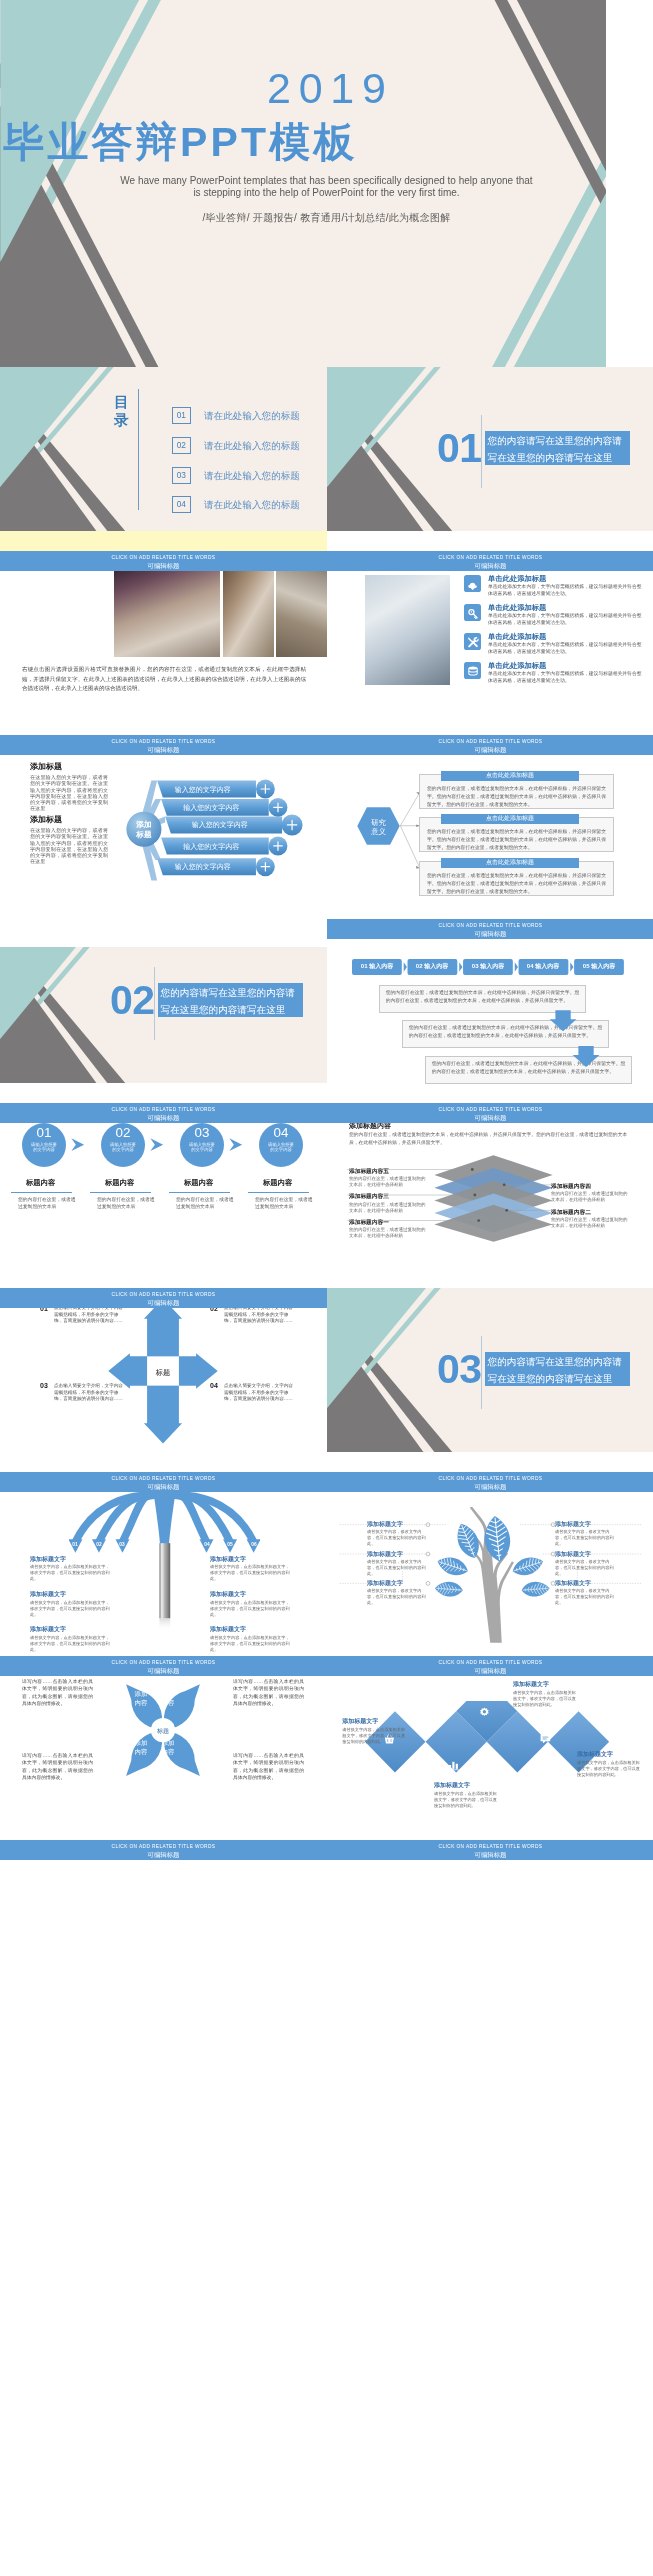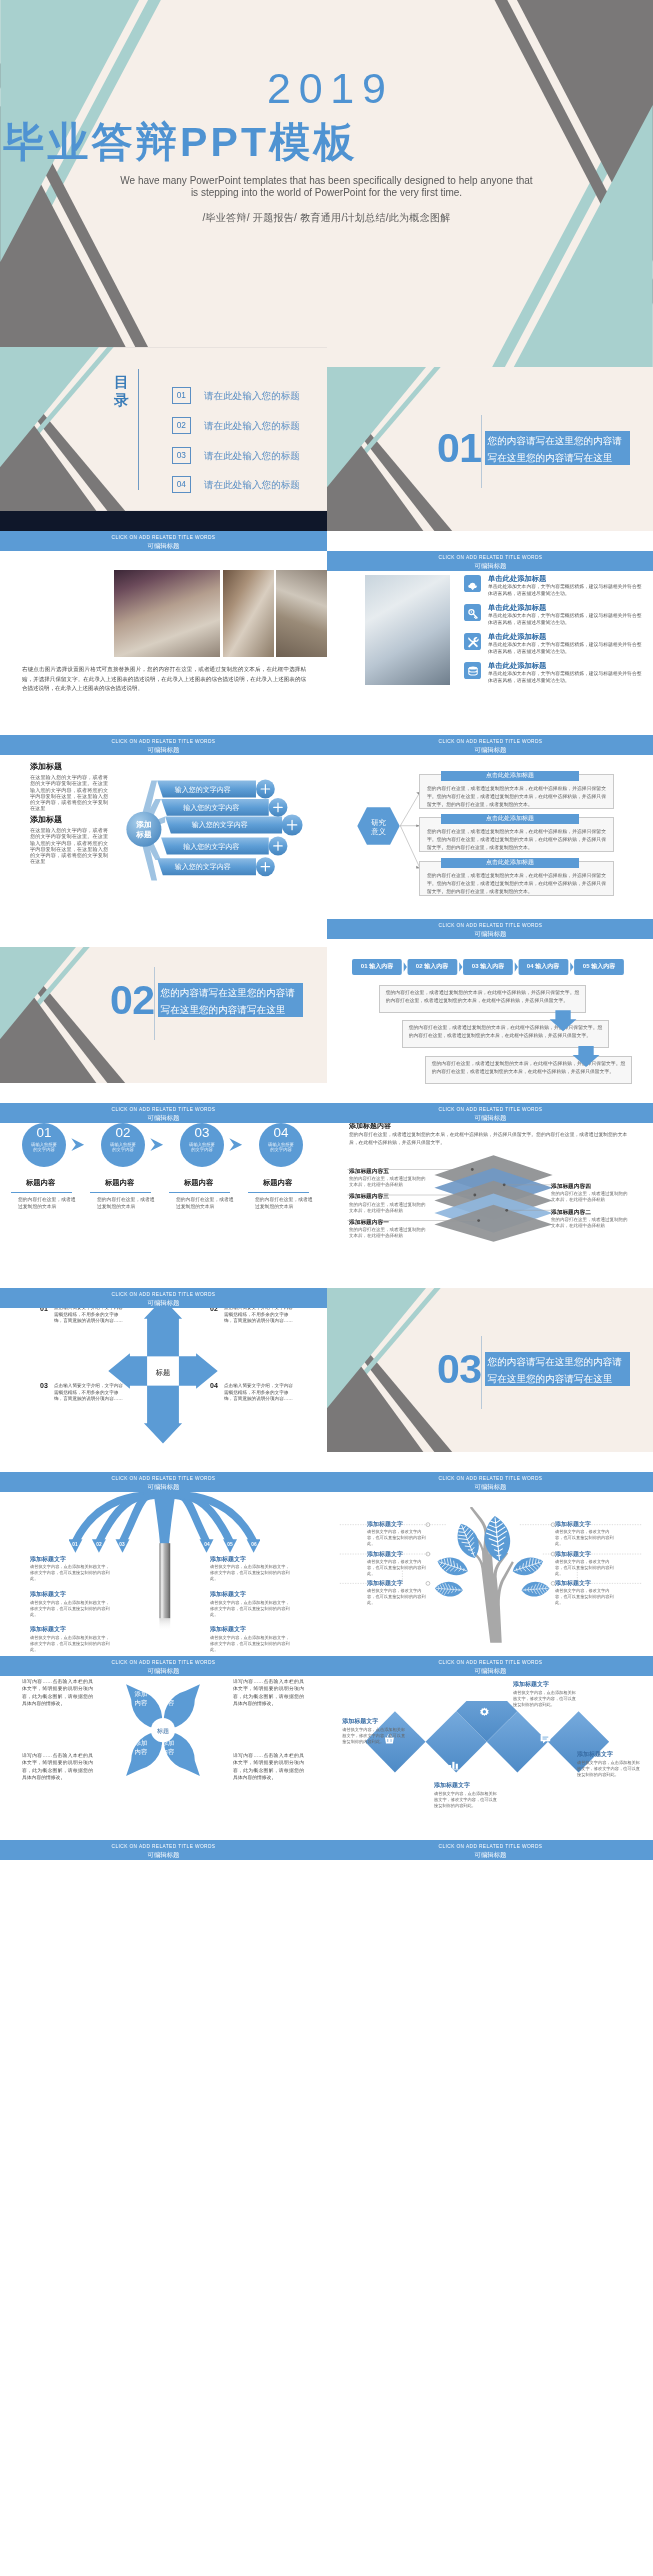--- a/index.html
+++ b/index.html
@@ -3,21 +3,21 @@
 <meta charset="utf-8">
 <title>毕业答辩PPT模板</title>
 <style>
 html,body{margin:0;padding:0;background:#ffffff;}
 body{width:653px;font-family:"Liberation Sans",sans-serif;}
 #page{position:relative;width:653px;height:2576px;overflow:hidden;background:#fff;}
 .sl{position:absolute;overflow:hidden;background:#fff;}
 .abs{position:absolute;}
 svg{display:block;}
 
-.cover{left:0;top:0;width:653px;height:367px;}
+.cover{left:0;top:0;width:606px;height:367px;}
 .cover .cv-year{position:absolute;left:0;top:67px;width:653px;text-align:center;font-size:43px;color:#4f93d2;letter-spacing:7.7px;text-indent:7.7px;line-height:1;}
 .cover .cv-title{position:absolute;left:0;top:121px;width:653px;text-align:left;font-size:41px;color:#4f93d2;font-weight:bold;line-height:1.05;letter-spacing:3.2px;text-indent:3.2px;}
 .cover .cv-sub{position:absolute;left:0;top:175px;width:653px;text-align:center;font-size:10px;color:#5a5a5a;line-height:12px;}
 .cover .cv-tags{position:absolute;left:0;top:211px;width:653px;text-align:center;font-size:10px;color:#5a5a5a;letter-spacing:0.3px;}
 
 .bar{position:absolute;left:0;width:327px;height:20.4px;background:#5b9bd5;color:#fff;text-align:center;}
 .bar .b1{font-size:4.8px;letter-spacing:0.4px;padding-top:3.8px;line-height:5.7px;}
 .bar .b2{font-size:6.4px;padding-top:1.3px;line-height:7.7px;}
 
 .t{position:absolute;}
@@ -35,25 +35,25 @@
     <polygon points="1095.4,576.0 795.8,0.0 775.8,0.0 1075.4,576.0" fill="#7a7878"></polygon>
     <polygon points="-86.4,0.0 213.1,576.0 -500.0,576.0 -500.0,0.0" fill="#7a7878"></polygon>
     <polygon points="1110.4,576.0 810.9,0.0 1524.0,0.0 1524.0,576.0" fill="#7a7878"></polygon>
     <polygon points="0.0,0.0 218.0,0.0 0.0,411.3" fill="#a8d0ce"></polygon>
     <polygon points="1024.0,576.0 806.0,576.0 1024.0,164.7" fill="#a8d0ce"></polygon>
   </svg>
   <div class="cv-year">2019</div>
   <div class="cv-title">毕业答辩PPT模板</div>
   <div class="cv-sub">
     <div>We have many PowerPoint templates that has been specifically designed to help anyone that</div>
-    <div>is stepping into the world of PowerPoint for the very first time.</div>
+    <div>is stepping into the help of PowerPoint for the very first time.</div>
   </div>
   <div class="cv-tags">/毕业答辩/  开题报告/  教育通用/计划总结/此为概念图解</div>
 </div>
-<div class="sl" style="left:0px;top:347px;width:327px;height:184px;background:#0f172a;overflow:visible;z-index:40">
+<div class="sl" style="left:0px;top:367px;width:327px;height:184px;background:#fef9c3;overflow:visible;z-index:40">
 <svg class="abs" style="left:0;top:0" width="327" height="164" viewBox="0 0 512 256.6">
         <rect x="0" y="0" width="512" height="256.6" fill="#f6efe9"></rect>
         <polygon points="-31.3,0.0 168.1,256.6 196.0,256.6 -19.7,0.0" fill="#7a7878"></polygon>
         <polygon points="168.0,0.0 178.0,0.0 0.0,207.9 0.0,196.3" fill="#a8d0ce"></polygon>
         <polygon points="-35.8,0.0 150.9,256.6 -400.0,256.6 -400.0,0.0" fill="#7a7878"></polygon>
         <polygon points="0.0,0.0 155.0,0.0 0.0,188.2" fill="#a8d0ce"></polygon>
       </svg>
 <div class="t" style="left:114px;top:25.5px;width:15.3px;font-size:14.7px;font-weight:bold;color:#3a7cb8;line-height:18.5px;letter-spacing:0">目录</div>
 <div class="abs" style="left:138px;top:22px;width:0.9px;height:121px;background:#6f9ac4"></div>
 <div class="abs" style="left:172px;top:40px;width:140px;height:18px">

